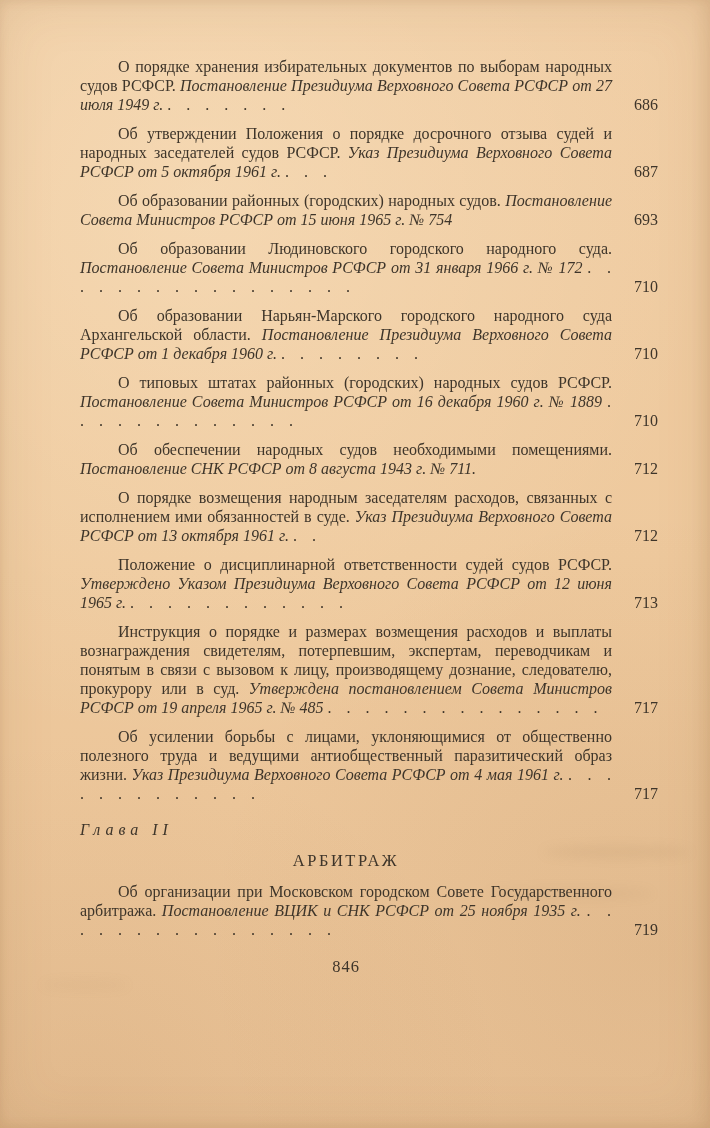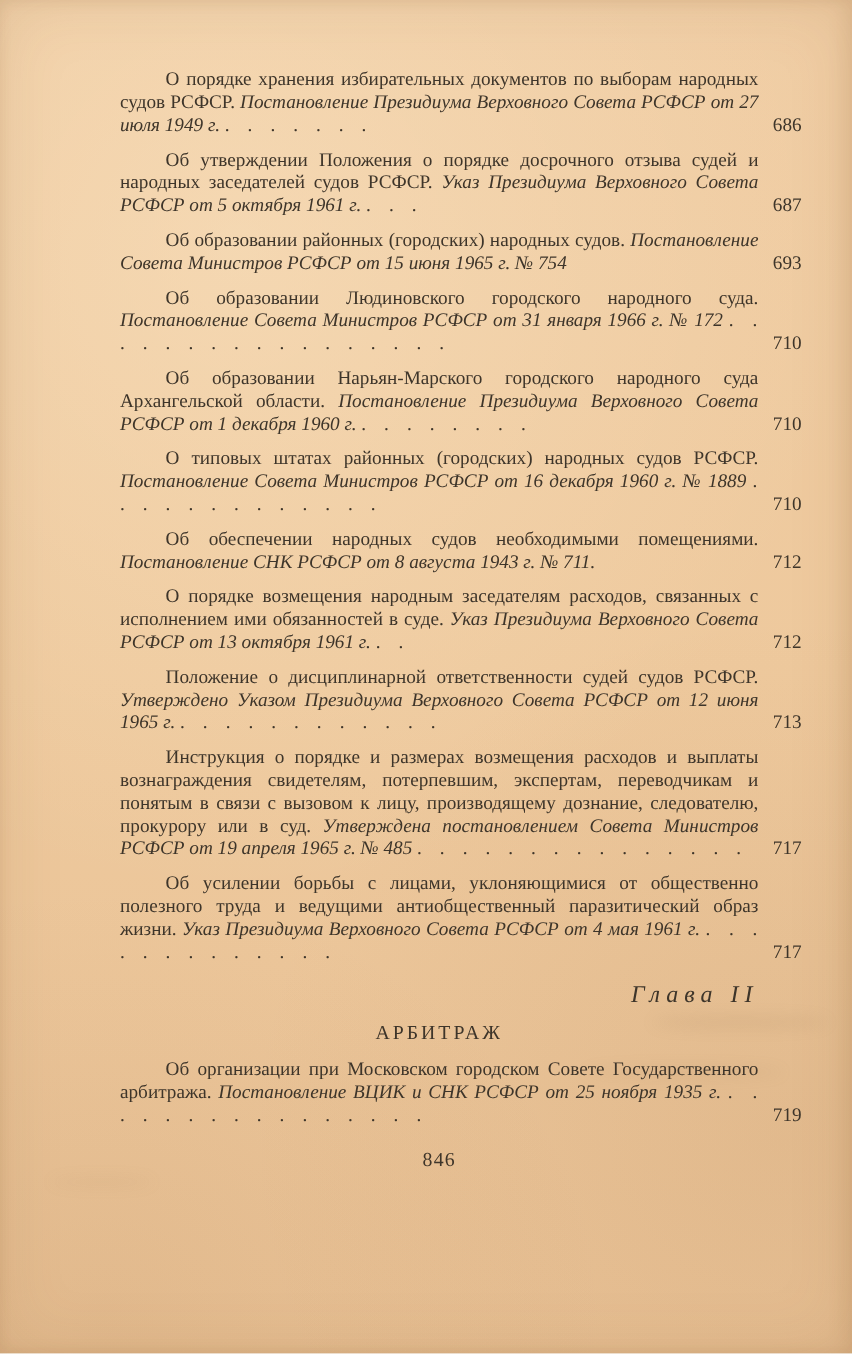--- a/index.html
+++ b/index.html
@@ -30,46 +30,46 @@
     filter: blur(6px);
     opacity: 0.10;
     pointer-events: none;
   }
   .smudge.s1 { right: 18px; top: 846px; width: 150px; height: 12px; }
   .smudge.s2 { right: 55px; top: 888px; width: 170px; height: 11px; opacity: 0.08; }
   .smudge.s3 { left: 40px;  top: 980px; width: 90px;  height: 10px; opacity: 0.06; }
 
   .content {
     position: absolute;
-    left: 100px; top: 57px;
+    left: 80px; top: 57px;
     width: 532px;
     font-size: 16px;
     line-height: 19px;
   }
   .entry {
     position: relative;
     margin: 0 0 10px 0;
     text-align: justify;
     text-indent: 38px;
   }
   .entry .citation { font-style: italic; }
   .entry .leader { word-spacing: 9px; letter-spacing: 1px; }
   .entry .page-num {
     position: absolute;
     right: -46px; bottom: 0;
     width: 44px;
-    text-align: center;
+    text-align: right;
     text-indent: 0;
   }
   .chapter { margin: 17px 0 12px 0; text-indent: 0; }
   .chapter-label {
-    text-align: right;
+    text-align: left;
     font-style: italic;
     letter-spacing: 5px;
-    font-size: 20px;
+    font-size: 16px;
   }
   .chapter-title {
     text-align: center;
     font-weight: normal;
     letter-spacing: 2.5px;
     font-size: 16.5px;
     margin-top: 12px;
   }
   .footer-folio {
     text-align: center;

